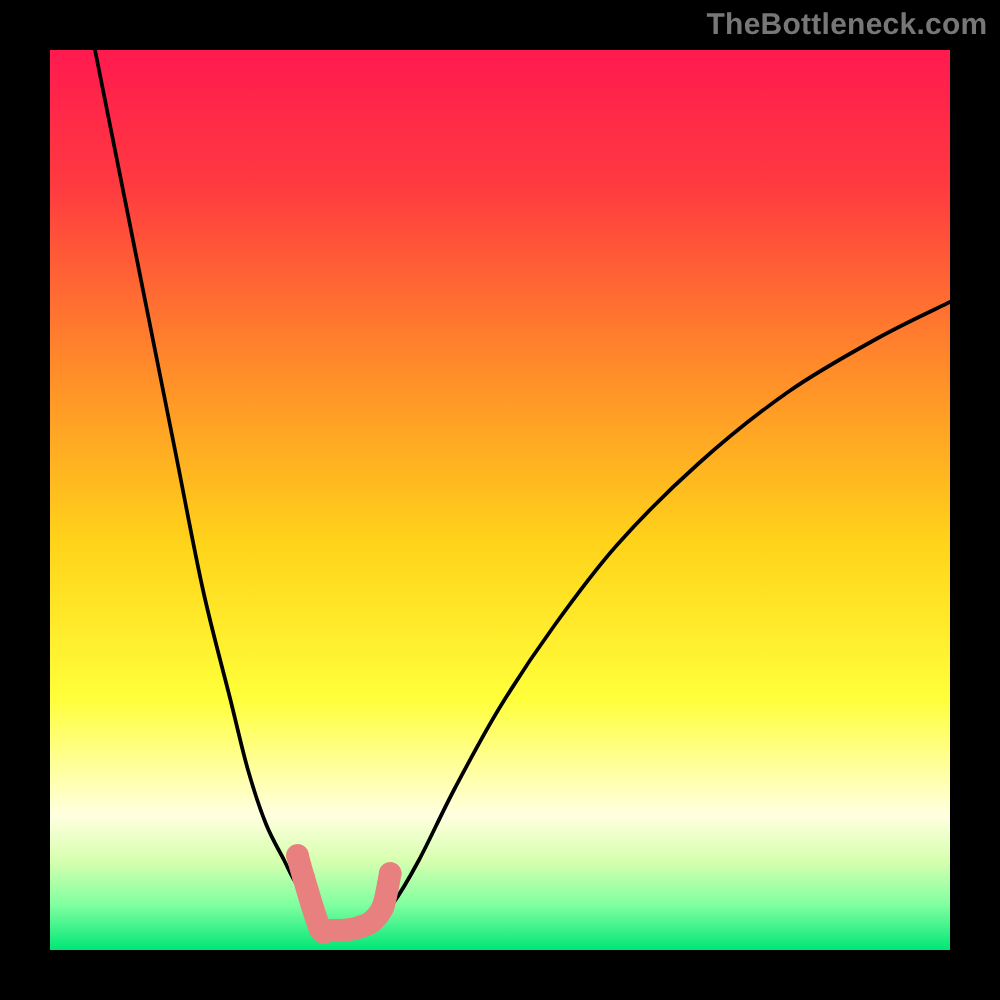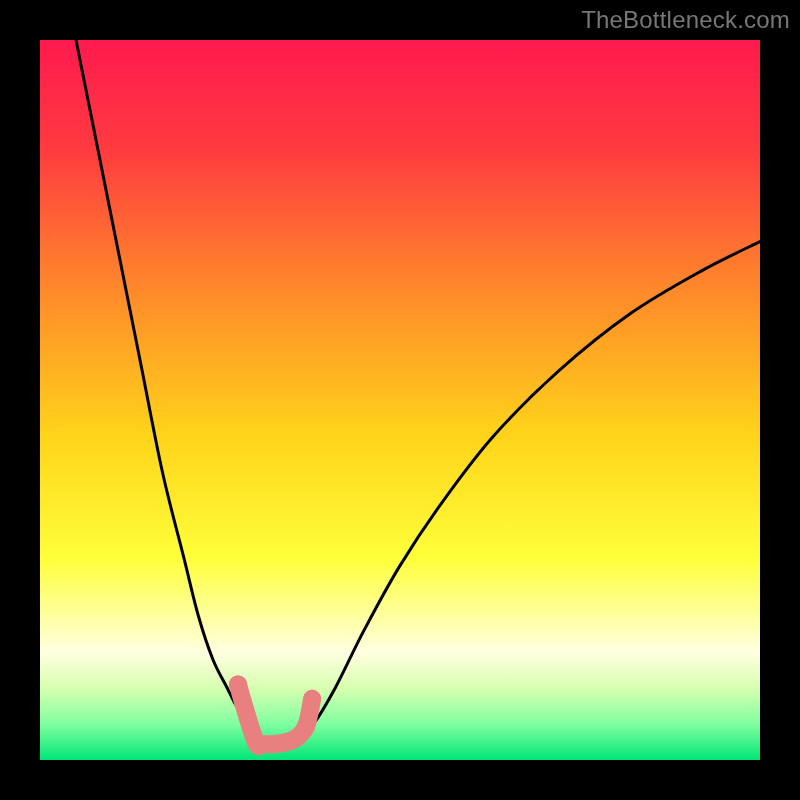--- a/index.html
+++ b/index.html
@@ -22,21 +22,21 @@
     width: 720px;
     height: 720px;
     overflow: hidden;
   }
   .watermark {
     position: absolute;
     top: 6px;
     right: 10px;
     font-family: Arial, Helvetica, sans-serif;
     font-size: 24px;
-    font-weight: 400;
+    font-weight: 700;
     color: #777777;
     letter-spacing: 0.2px;
   }
   svg {
     display: block;
   }
 </style>
 </head>
 <body>
 

